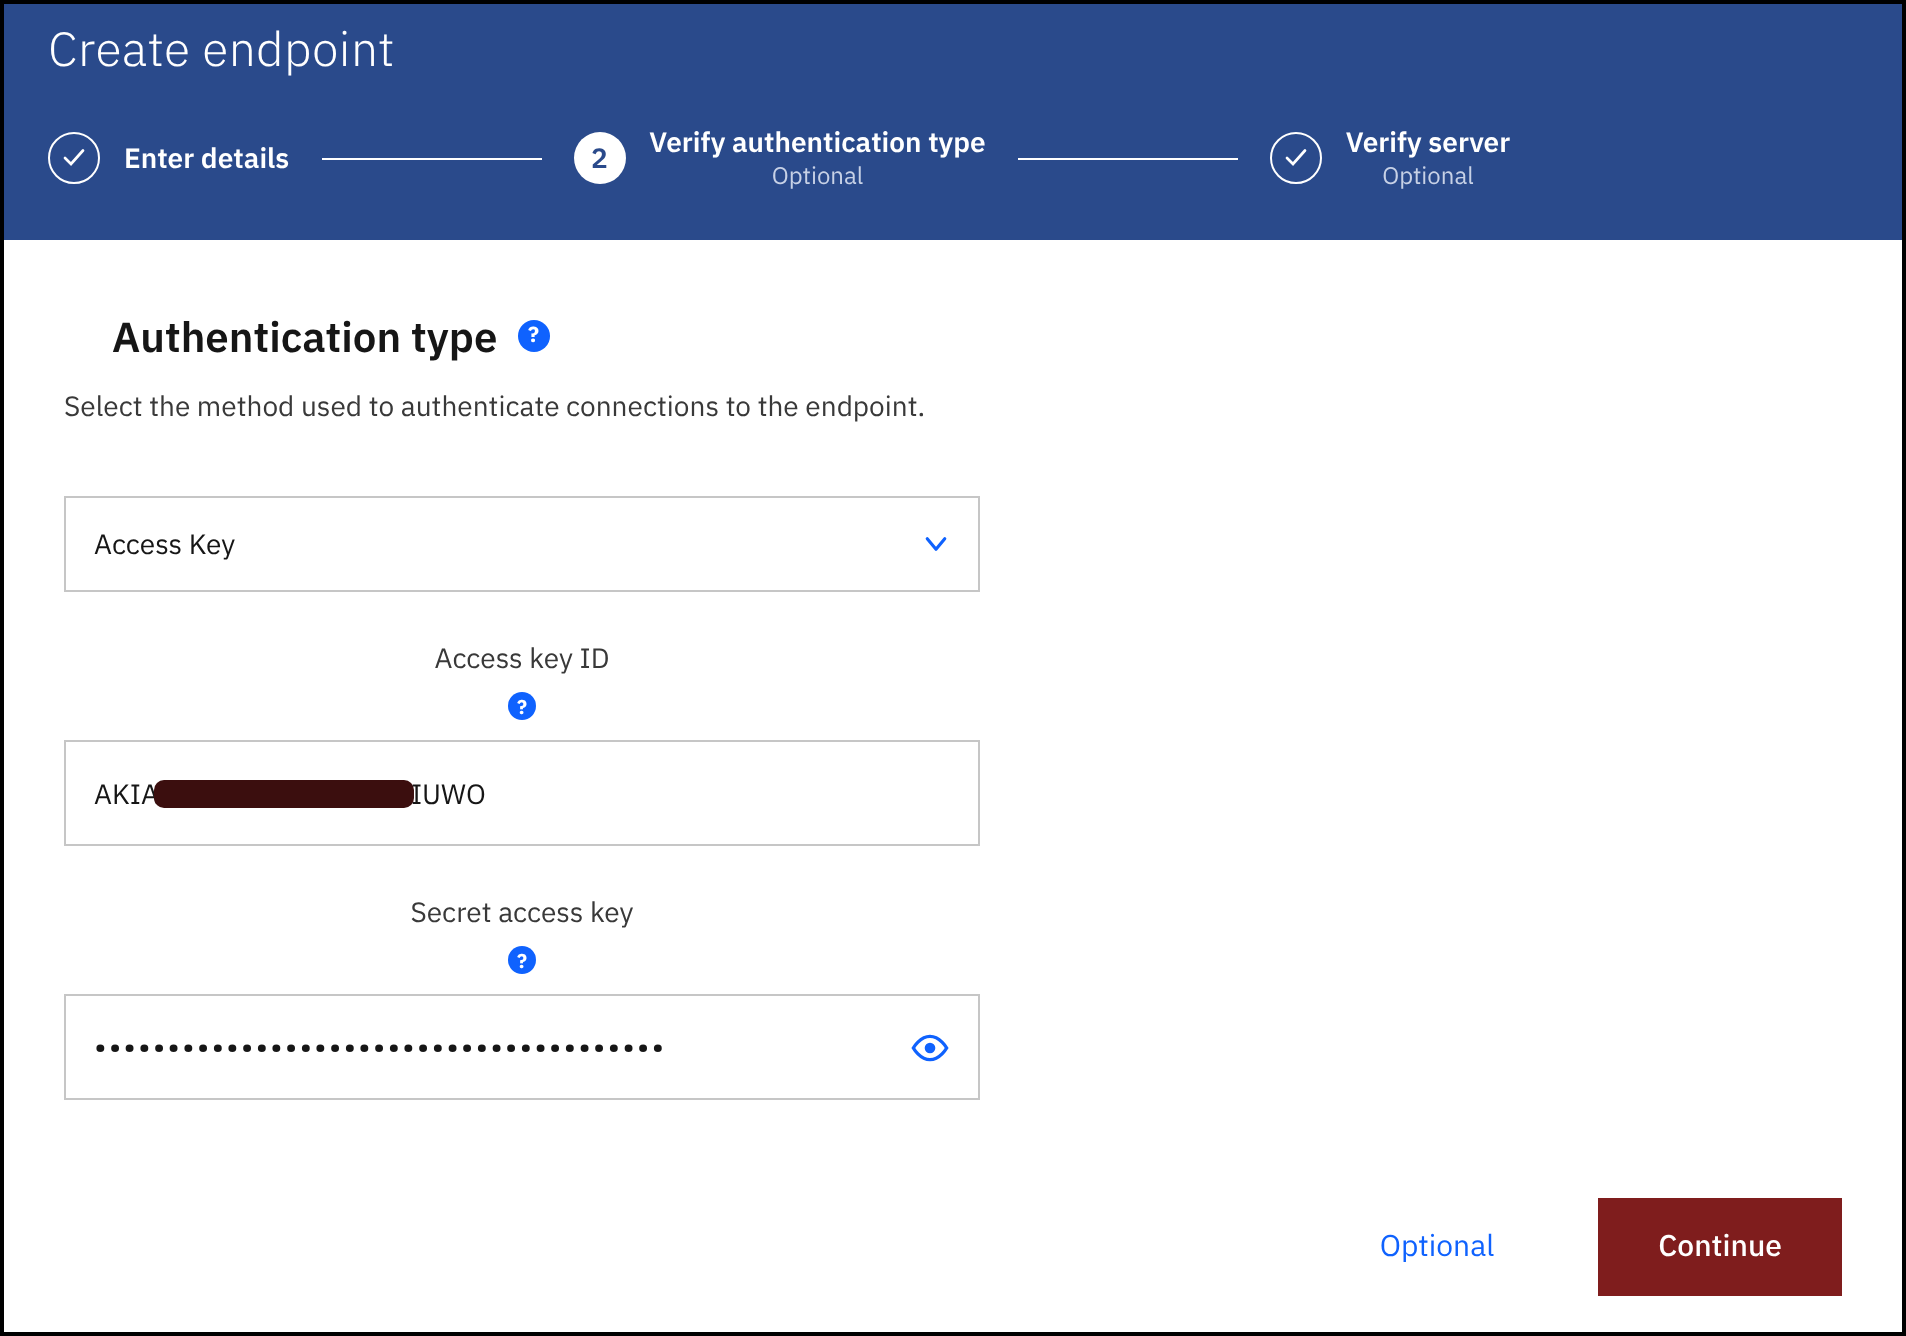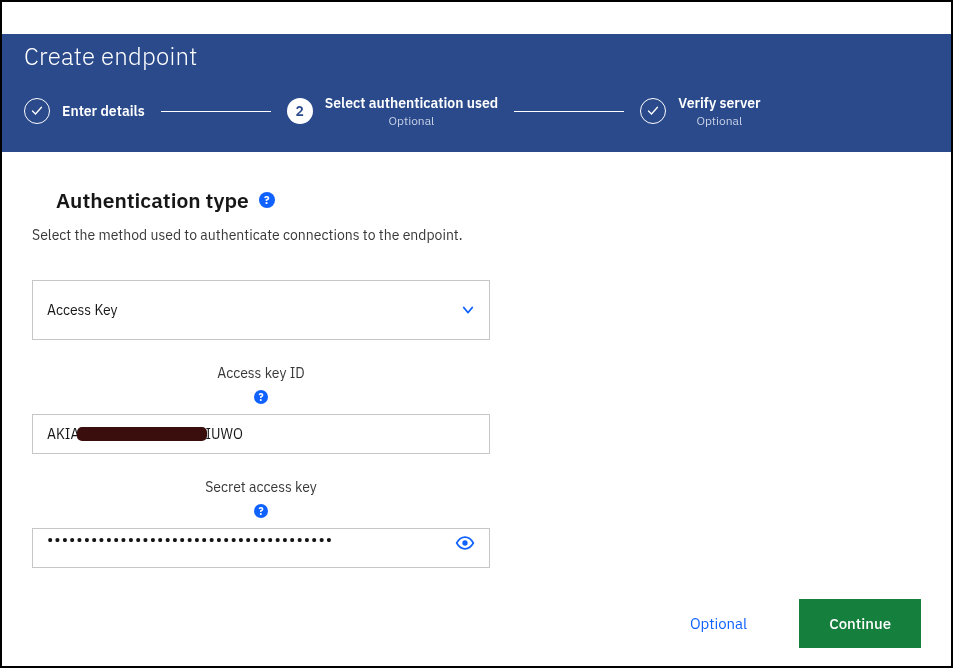--- a/index.html
+++ b/index.html
@@ -14,21 +14,20 @@
       height: 668px;
       border: 2px solid #000;
       overflow: hidden;
       display: flex;
       flex-direction: column;
     }
     .header {
       background: #2a4a8b;
       color: #fff;
       padding: 6px 22px 24px 22px;
-      margin-top: 32px;
     }
     .header-title {
       font-size: 24px;
       font-weight: 300;
       margin-bottom: 22px;
       letter-spacing: 0.2px;
     }
     .stepper {
       display: flex;
       align-items: center;
@@ -121,21 +120,21 @@
       margin-bottom: 36px;
     }
     .field-group {
       margin-bottom: 24px;
       max-width: 458px;
     }
     .select-wrap {
       position: relative;
       border: 1px solid #c6c6c6;
       background: #fff;
-      height: 60px;
+      height: 48px;
       display: flex;
       align-items: center;
       padding: 0 14px;
       cursor: pointer;
     }
     .select-value {
       font-size: 14px;
       color: #161616;
       flex: 1;
     }
@@ -151,22 +150,23 @@
       flex-direction: column;
     }
     .field-label {
       font-size: 14px;
       color: #393939;
     }
     .text-input-wrap {
       position: relative;
       border: 1px solid #c6c6c6;
       background: #fff;
-      height: 40px;
-      display: flex;
+      height: 53px;
+      display: flex;
+      align-items: center;
       padding: 0 14px;
     }
     .redact-container {
       display: flex;
       align-items: center;
       flex: 1;
       position: relative;
     }
     .redact-prefix {
       font-size: 14px;
@@ -205,21 +205,21 @@
     .btn-previous {
       background: none;
       border: none;
       color: #0f62fe;
       font-size: 15px;
       cursor: pointer;
       font-family: inherit;
       padding: 12px 8px;
     }
     .btn-continue {
-      background: #15803d;
+      background: #7f1d1d;
       color: #fff;
       border: none;
       font-size: 15px;
       font-weight: 500;
       padding: 15px 30px;
       cursor: pointer;
       font-family: inherit;
       min-width: 110px;
     }
     .password-dots {
@@ -248,21 +248,21 @@
       </div>
     </div>
 
     <div class="step-line" style="width:110px; margin-left:16px; margin-right:16px;"></div>
 
     <div class="step">
       <div class="step-circle filled">
         <span>2</span>
       </div>
       <div class="step-labelbox">
-        <span class="step-label">Select authentication used</span>
+        <span class="step-label">Verify authentication type</span>
         <span class="step-sublabel">Optional</span>
       </div>
     </div>
 
     <div class="step-line" style="width:110px; margin-left:16px; margin-right:16px;"></div>
 
     <div class="step">
       <div class="step-circle outline">
         <svg width="12" height="12" viewBox="0 0 16 16">
             <path d="M2 8 L6 12 L14 3" stroke="#fff" stroke-width="1.8" fill="none" stroke-linecap="round"></path>

